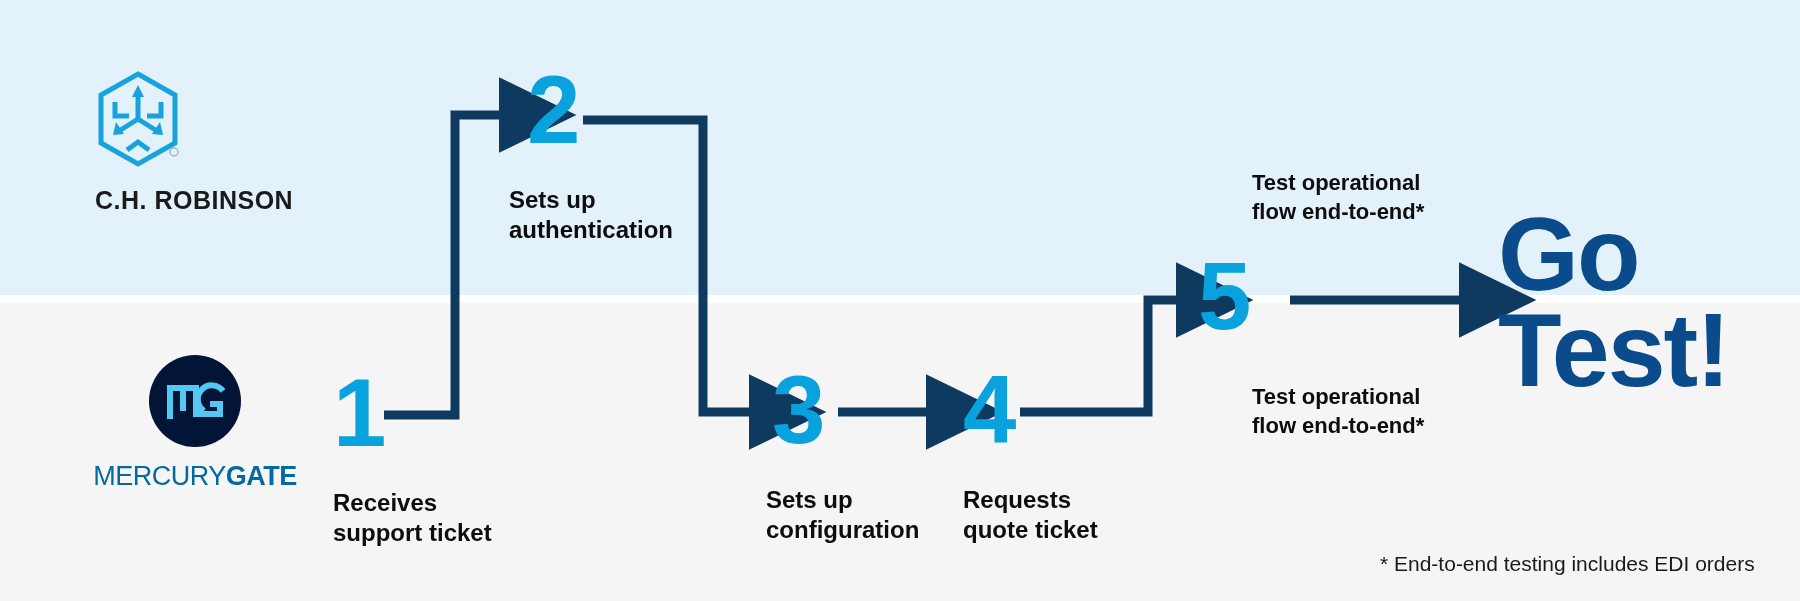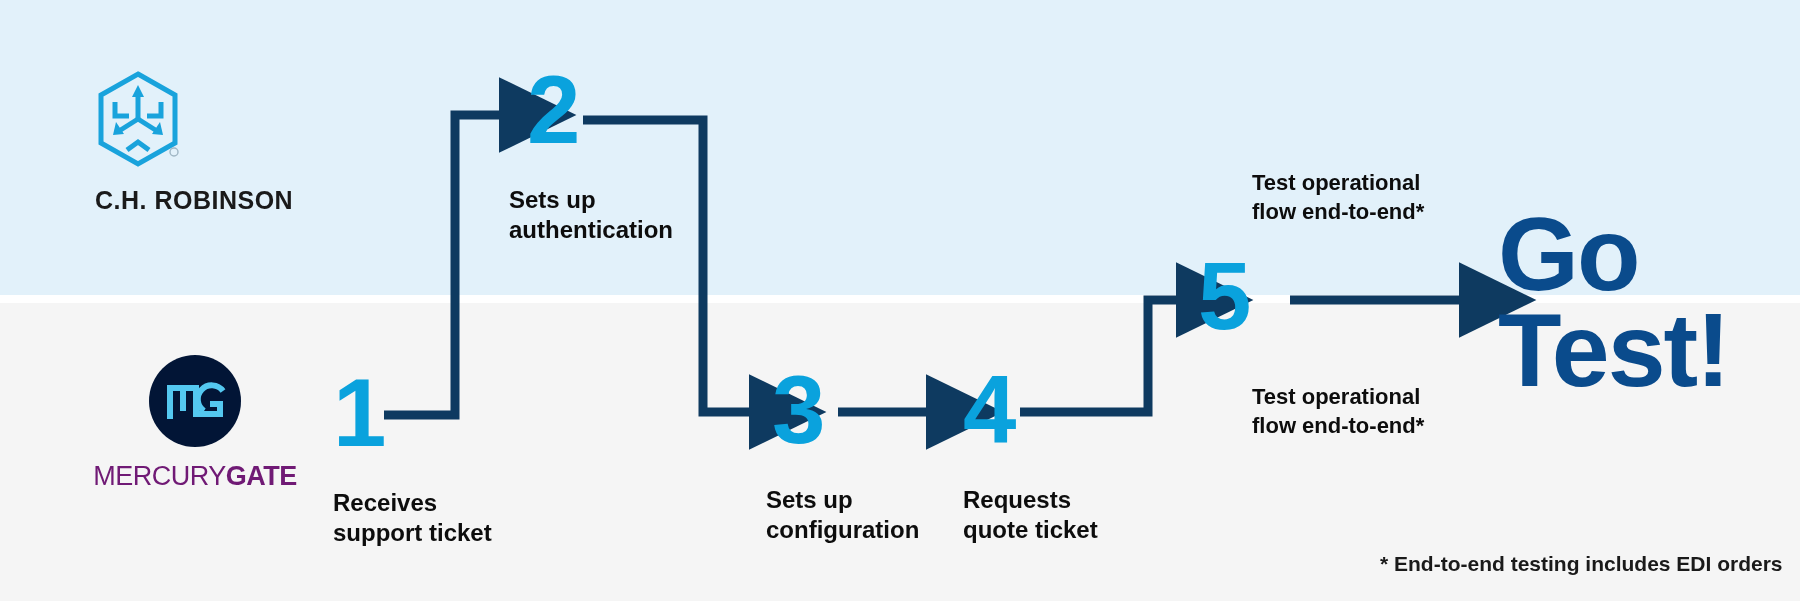--- a/index.html
+++ b/index.html
@@ -106,21 +106,21 @@
     background: #021536;
     margin: 0 auto;
     display: flex;
     align-items: center;
     justify-content: center;
   }
   .mg-word {
     margin-top: 14px;
     font-size: 27px;
     letter-spacing: -0.5px;
-    color: #701a75;
+    color: #0369a1;
   }
   .mg-word .thin { font-weight: 300; }
   .mg-word .bold { font-weight: bold; }
 </style>
 </head>
 <body>
 
 <div id="canvas">
 
   <div class="band-top"></div>
@@ -206,15 +206,15 @@
 
   <div class="step-num" style="left:1198px; top:248px;">5</div>
   <div class="note-label" style="left:1205px; top:168px;">Test operational
 flow end-to-end*</div>
   <div class="note-label" style="left:1205px; top:382px;">Test operational
 flow end-to-end*</div>
 
   <div class="golive" style="left:1498px; top:206px;">Go
 Test!</div>
 
-  <div class="footnote" style="left:1380px; top:551px;font-weight:bold;">* End-to-end testing includes EDI orders</div>
+  <div class="footnote" style="left:1380px; top:551px;">* End-to-end testing includes EDI orders</div>
 
 </div>
 
 </body></html>

